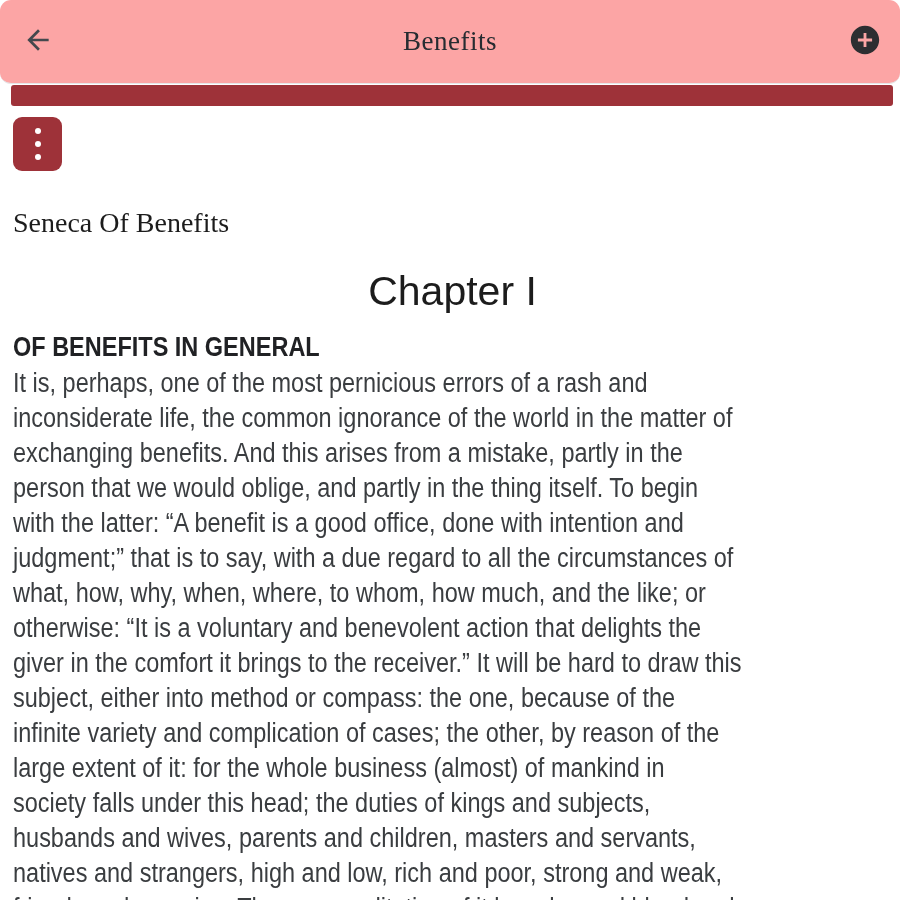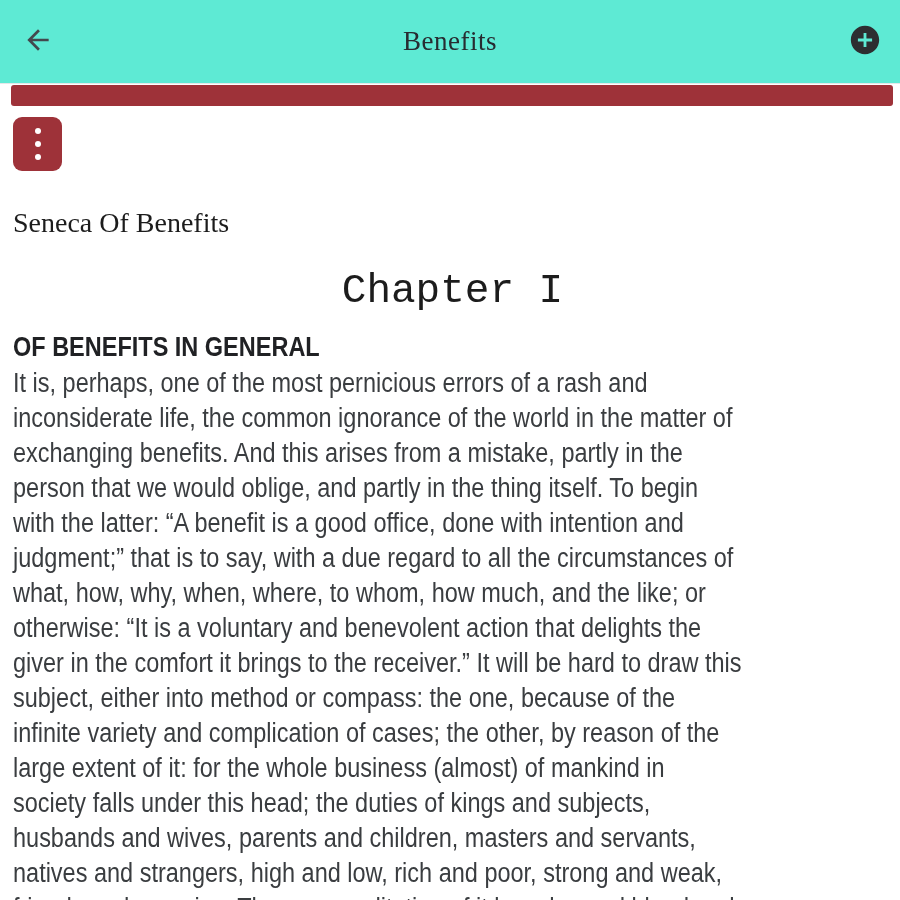--- a/index.html
+++ b/index.html
@@ -8,26 +8,27 @@
     width: 900px; height: 900px;
     overflow: hidden;
     background: #ffffff;
     font-family: "Liberation Sans", sans-serif;
     position: relative;
   }
 
   
   .top-bar {
     height: 84px;
-    background: #5eead4;
+    background: #fca5a5;
     border-bottom: 1px solid #e5e7e9;
     position: relative;
     display: flex;
     align-items: center;
     justify-content: center;
+    border-radius: 11px;
   }
   .back-button {
     position: absolute;
     left: 18px; top: 50%;
     transform: translateY(-50%);
     width: 40px; height: 40px;
     background: transparent;
     border: none;
     cursor: pointer;
     display: flex; align-items: center; justify-content: center;
@@ -84,21 +85,21 @@
   .book-title {
     margin-top: 30px;
     font-family: "Liberation Serif", "DejaVu Serif", serif;
     font-weight: normal;
     font-size: 28px;
     line-height: 44px;
     color: #1c1c1c;
   }
   .chapter-heading {
     margin-top: 23px;
-    font-family: Liberation Mono, monospace;
+    font-family: Liberation Sans, sans-serif;
     font-weight: normal;
     font-size: 41px;
     line-height: 46px;
     text-align: center;
     color: #1c1c1c;
   }
   .section-heading {
     margin-top: 17px;
     font-family: "Liberation Sans", sans-serif;
     font-weight: bold;

